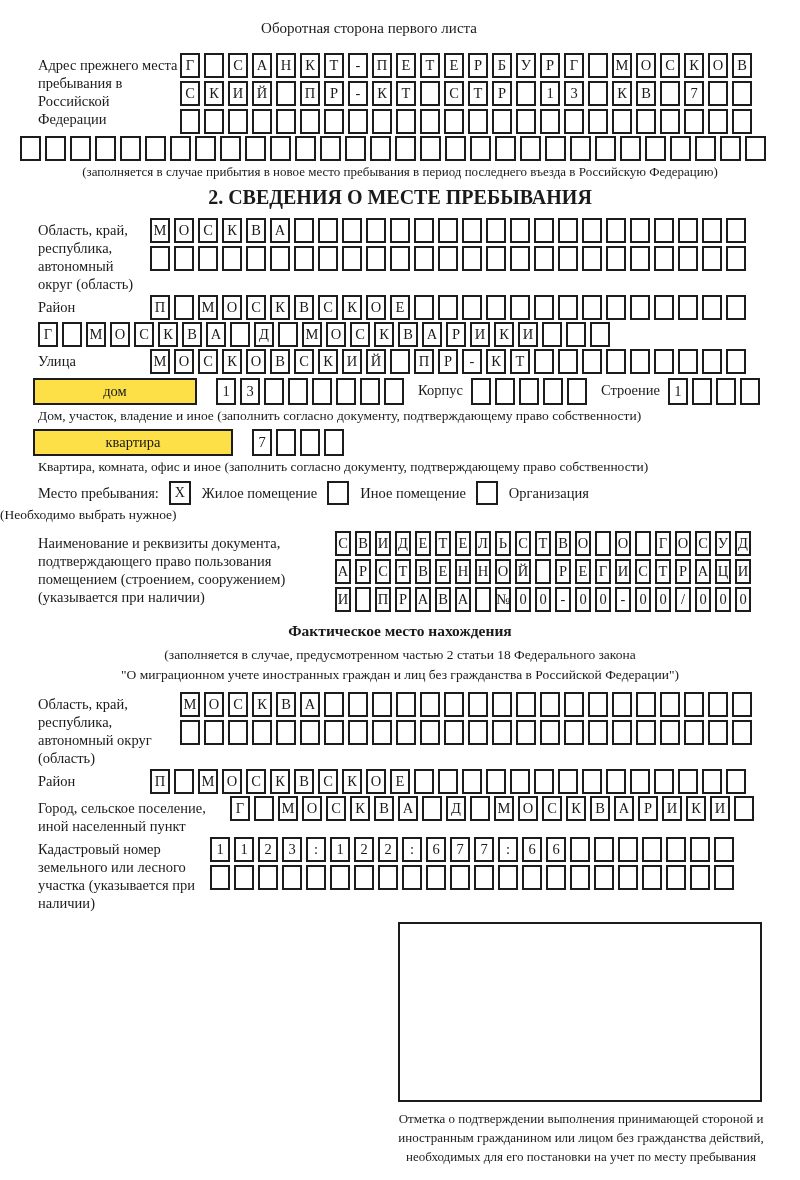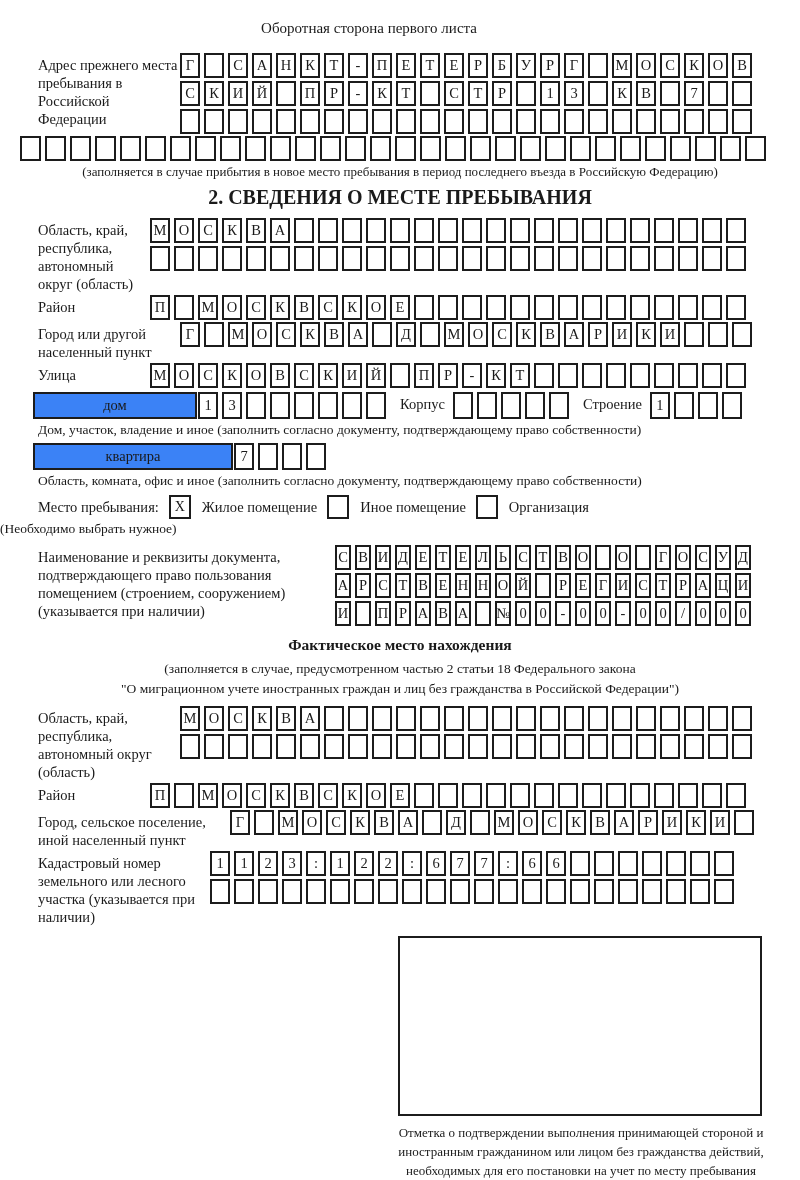--- a/index.html
+++ b/index.html
@@ -30,21 +30,21 @@
   .fullrow{margin-left:20px;}
   .fullrow .cell{width:21px;}
   .note{font-size:13px;text-align:center;margin:1px 10px 6px 10px;}
   .title{font-weight:bold;font-size:20px;text-align:center;margin:4px 0 9px 0;}
   .subnote{font-size:13.5px;text-align:center;margin:0 30px 2px 30px;line-height:18px;}
   .caption{font-size:13.5px;margin:0 0 5px 38px;}
   .houserow{display:flex;align-items:flex-start;margin-left:33px;margin-bottom:3px;}
   .widebox{
     box-sizing:border-box;flex:none;height:27px;border:2px solid #1c1c1c;
     display:flex;align-items:center;justify-content:center;
-    font-size:14.5px;margin-right:1px;background:#3b82f6;
+    font-size:14.5px;margin-right:19px;background:#fde047;
   }
   .wb164{width:164px;}
   .wb200{width:200px;}
   .houserow .cell{height:27px;}
   .inline-lbl{font-size:14.5px;padding:4px 8px 0 10px;flex:none;}
   .checkrow{display:flex;align-items:center;margin:6px 0 2px 38px;font-size:14.5px;text-align:center;}
   .checkbox{
     box-sizing:border-box;flex:none;width:22px;height:24px;border:2px solid #1c1c1c;
     display:flex;align-items:center;justify-content:center;
     font-size:14px;margin:0 11px 0 10px;background:#fff;
@@ -272,21 +272,20 @@
         <div class="cell"></div>
         <div class="cell"></div>
         <div class="cell"></div>
         <div class="cell"></div>
         <div class="cell"></div>
         <div class="cell"></div>
       </div>
   </div>
 
   <div class="frow">
-    <div class="lbl w142">Город или другой населенный пункт</div>
     <div class="cells mb0">
         <div class="cell">Г</div>
         <div class="cell"></div>
         <div class="cell">М</div>
         <div class="cell">О</div>
         <div class="cell">С</div>
         <div class="cell">К</div>
         <div class="cell">В</div>
         <div class="cell">А</div>
         <div class="cell"></div>
@@ -371,21 +370,21 @@
 
   <div class="houserow">
     <div class="widebox wb200">квартира</div>
     <div class="cells mb0">
         <div class="cell">7</div>
         <div class="cell"></div>
         <div class="cell"></div>
         <div class="cell"></div>
       </div>
   </div>
-  <div class="caption">Область, комната, офис и иное (заполнить согласно документу, подтверждающему право собственности)</div>
+  <div class="caption">Квартира, комната, офис и иное (заполнить согласно документу, подтверждающему право собственности)</div>
 
   <div class="checkrow">
     <span>Место пребывания:</span>
     <span class="checkbox">X</span>
     <span>Жилое помещение</span>
     <span class="checkbox"></span>
     <span>Иное помещение</span>
     <span class="checkbox"></span>
     <span>Организация</span>
   </div>

